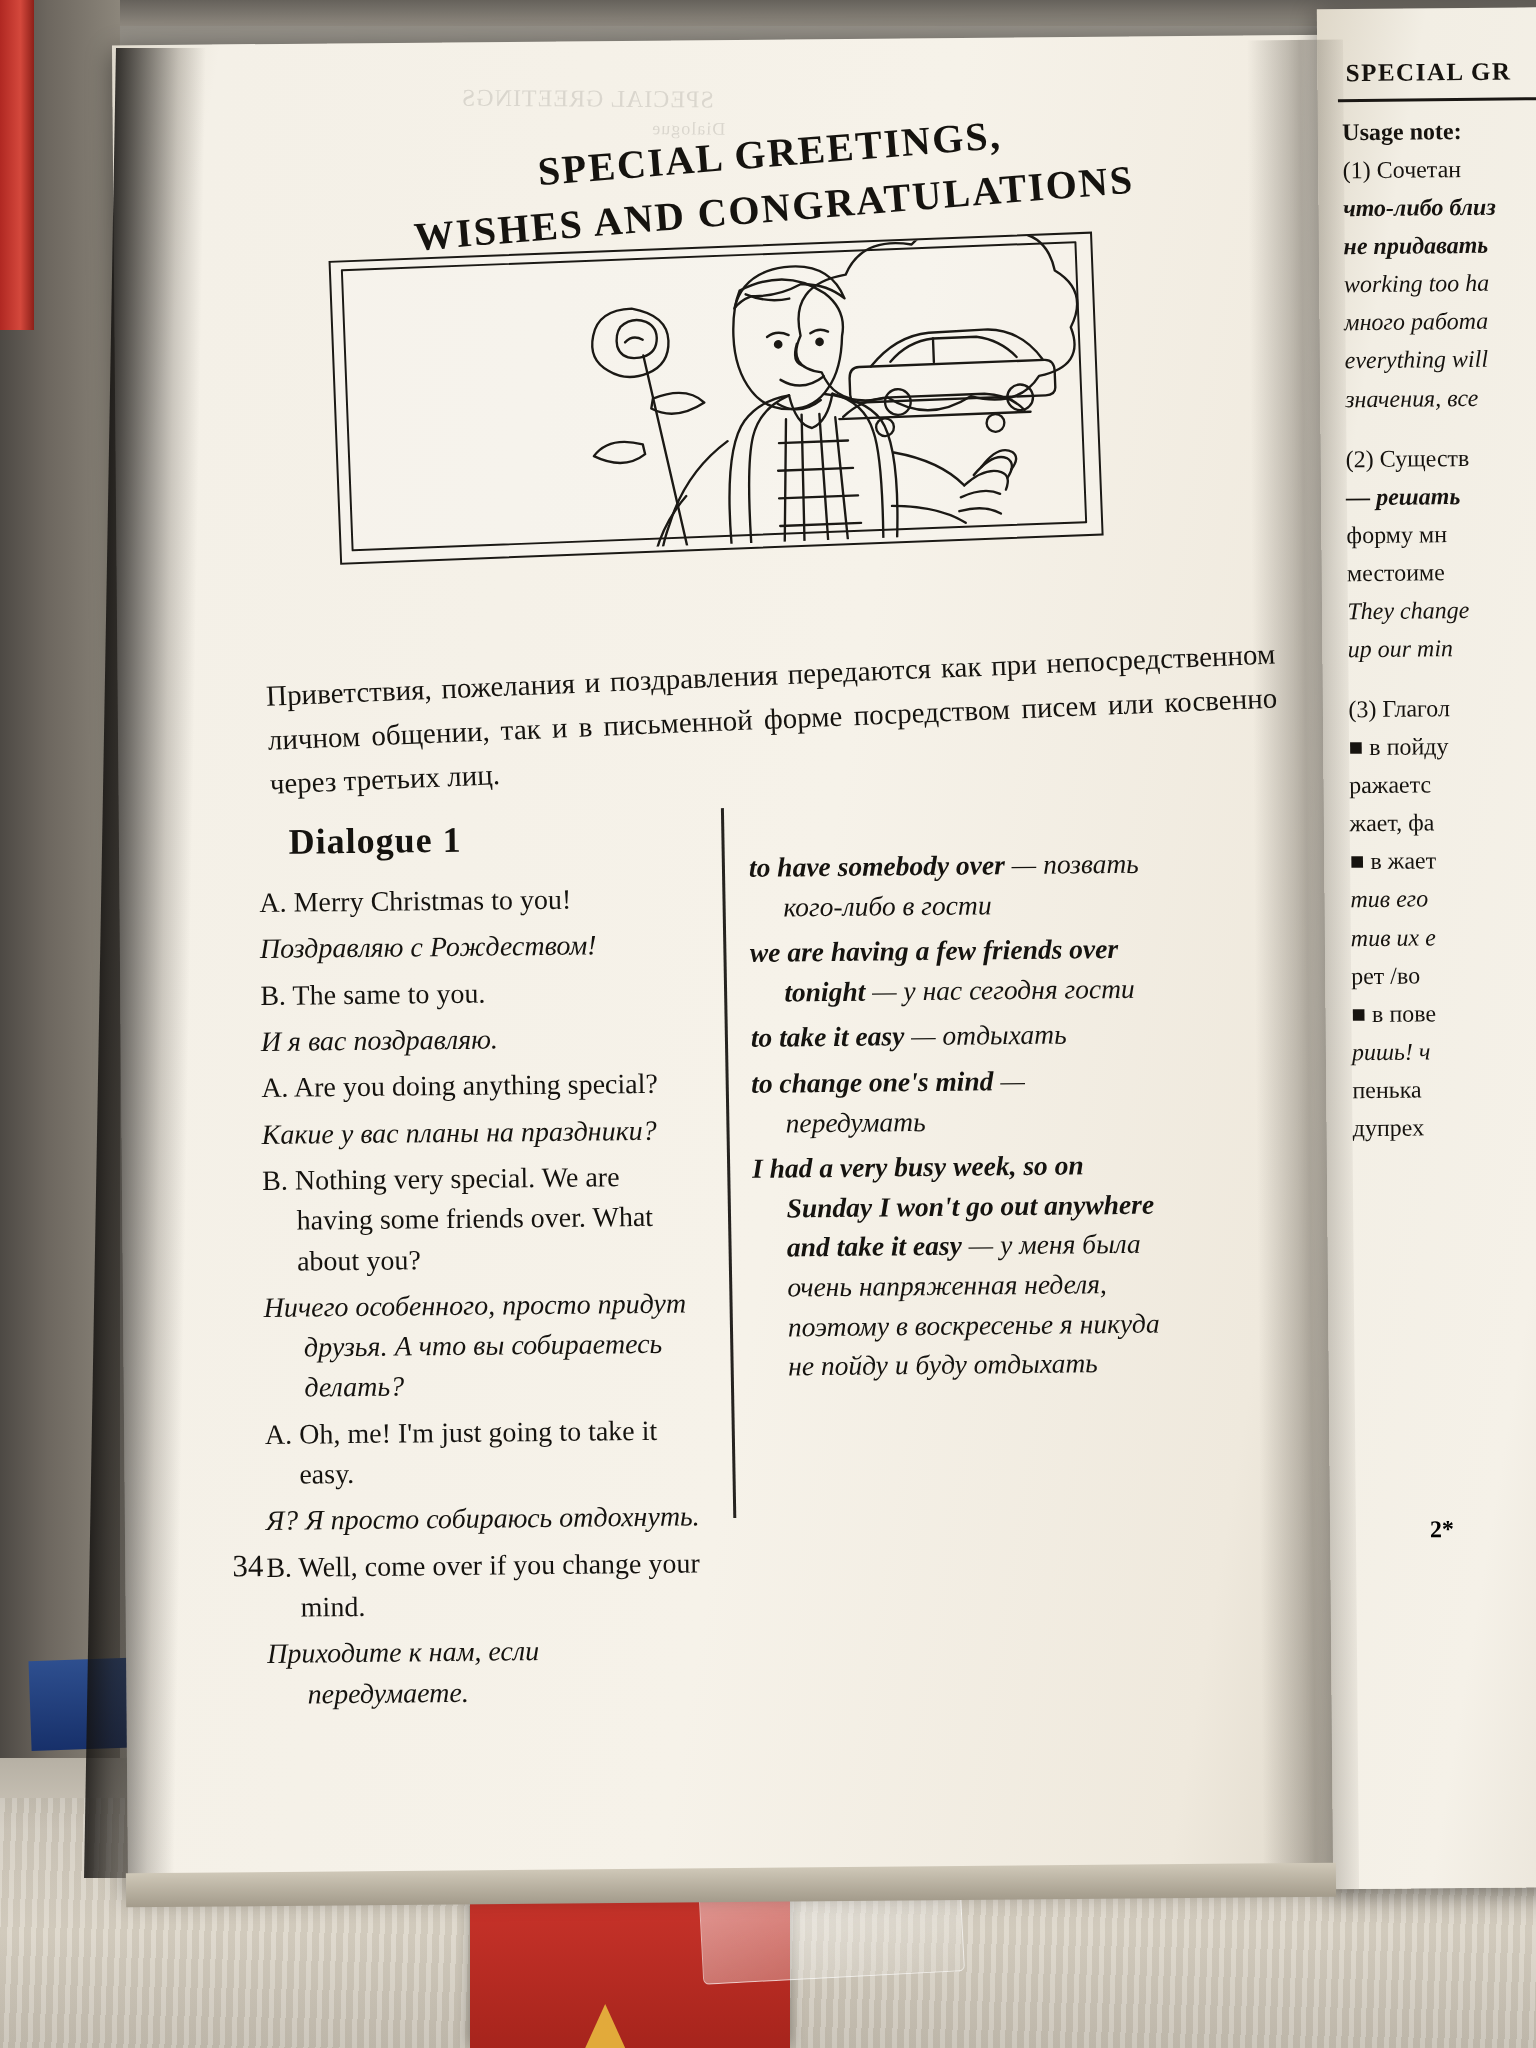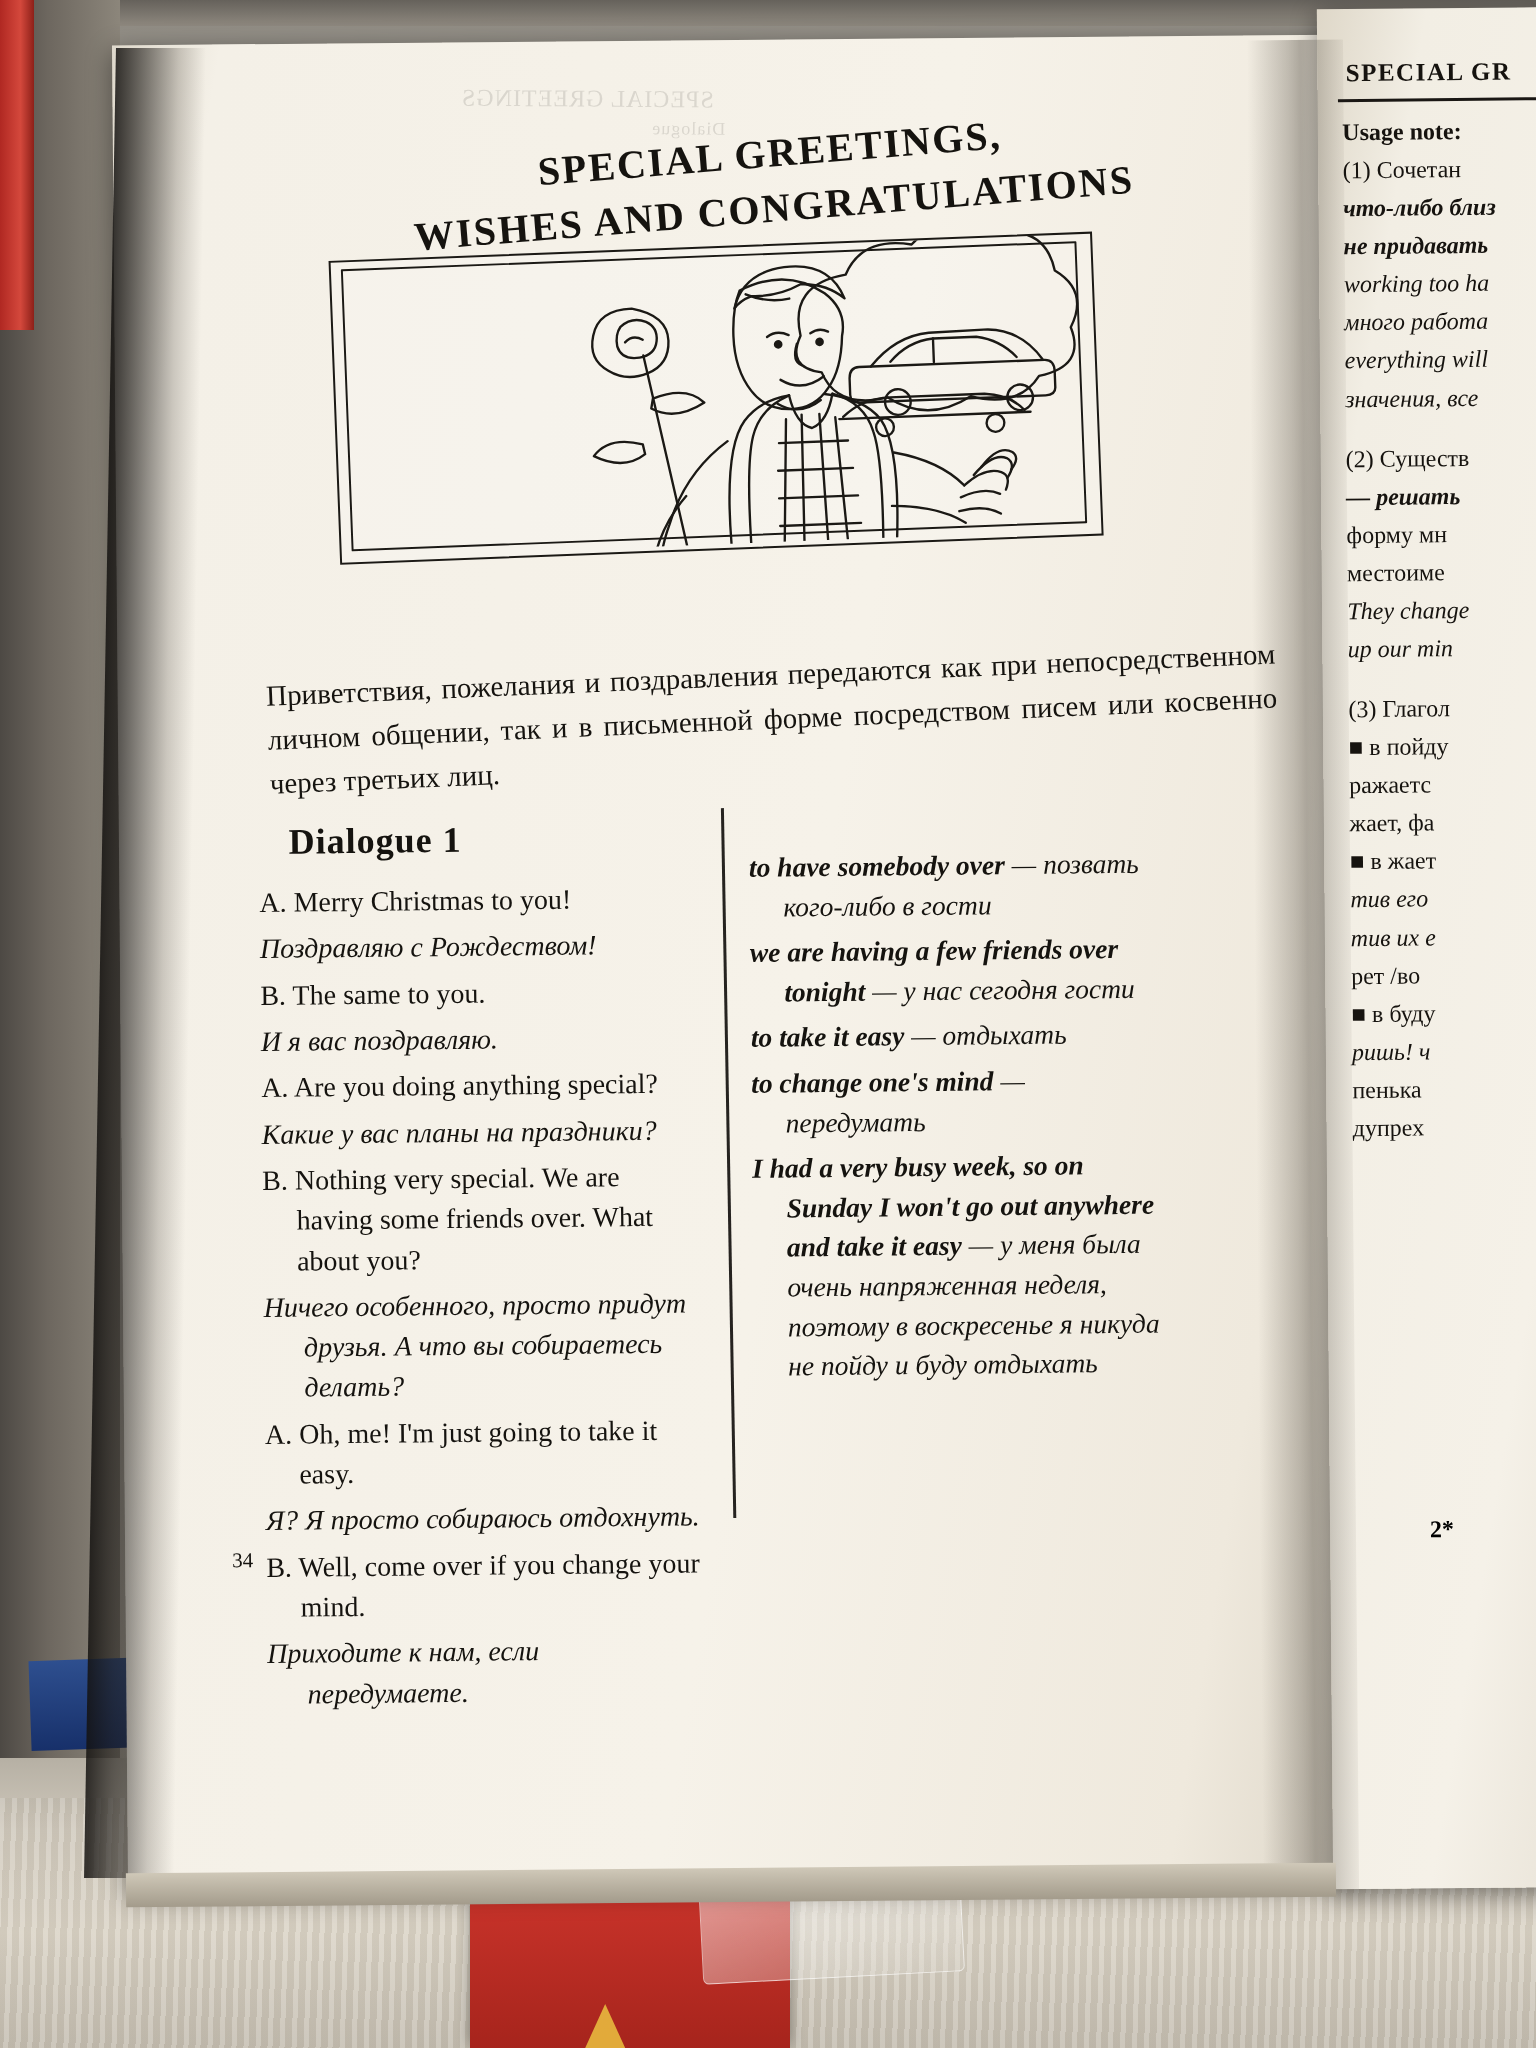--- a/index.html
+++ b/index.html
@@ -199,21 +199,21 @@
   }
   .line { margin: 0 0 6px 0; }
   .ru { font-style: italic; }
   .en-b { font-weight: bold; font-style: italic; }
   .hang { padding-left: 34px; text-indent: -34px; }
   .hang2 { padding-left: 40px; text-indent: -40px; }
 
   .page-num {
     position: absolute;
     left: 86px; top: 1495px;
-    font-size: 21px;
+    font-size: 31px;
   }
   .page-num-right {
     position: absolute;
     left: 1390px; top: 1498px;
     font-size: 24px;
     font-weight: bold;
     transform: rotate(-0.6deg);
   }
 
   
@@ -456,21 +456,21 @@
         <p class="it">up our min</p>
         <div class="gap"></div>
         <p>(3) Глагол</p>
         <p><span class="sq">■</span> <span>в пойду</span></p>
         <p>ражаетс</p>
         <p>жает, фа</p>
         <p><span class="sq">■</span> <span>в жает</span></p>
         <p class="it">тив его</p>
         <p class="it">тив их е</p>
         <p>рет /во</p>
-        <p><span class="sq">■</span> <span>в буду</span></p>
+        <p><span class="sq">■</span> <span>в пове</span></p>
         <p class="it">ришь! ч</p>
         <p>пенька</p>
         <p>дупрех</p>
       </div>
     </div>
 
     <div class="page-num-right">2*</div>
   </div>
 </div>
 

